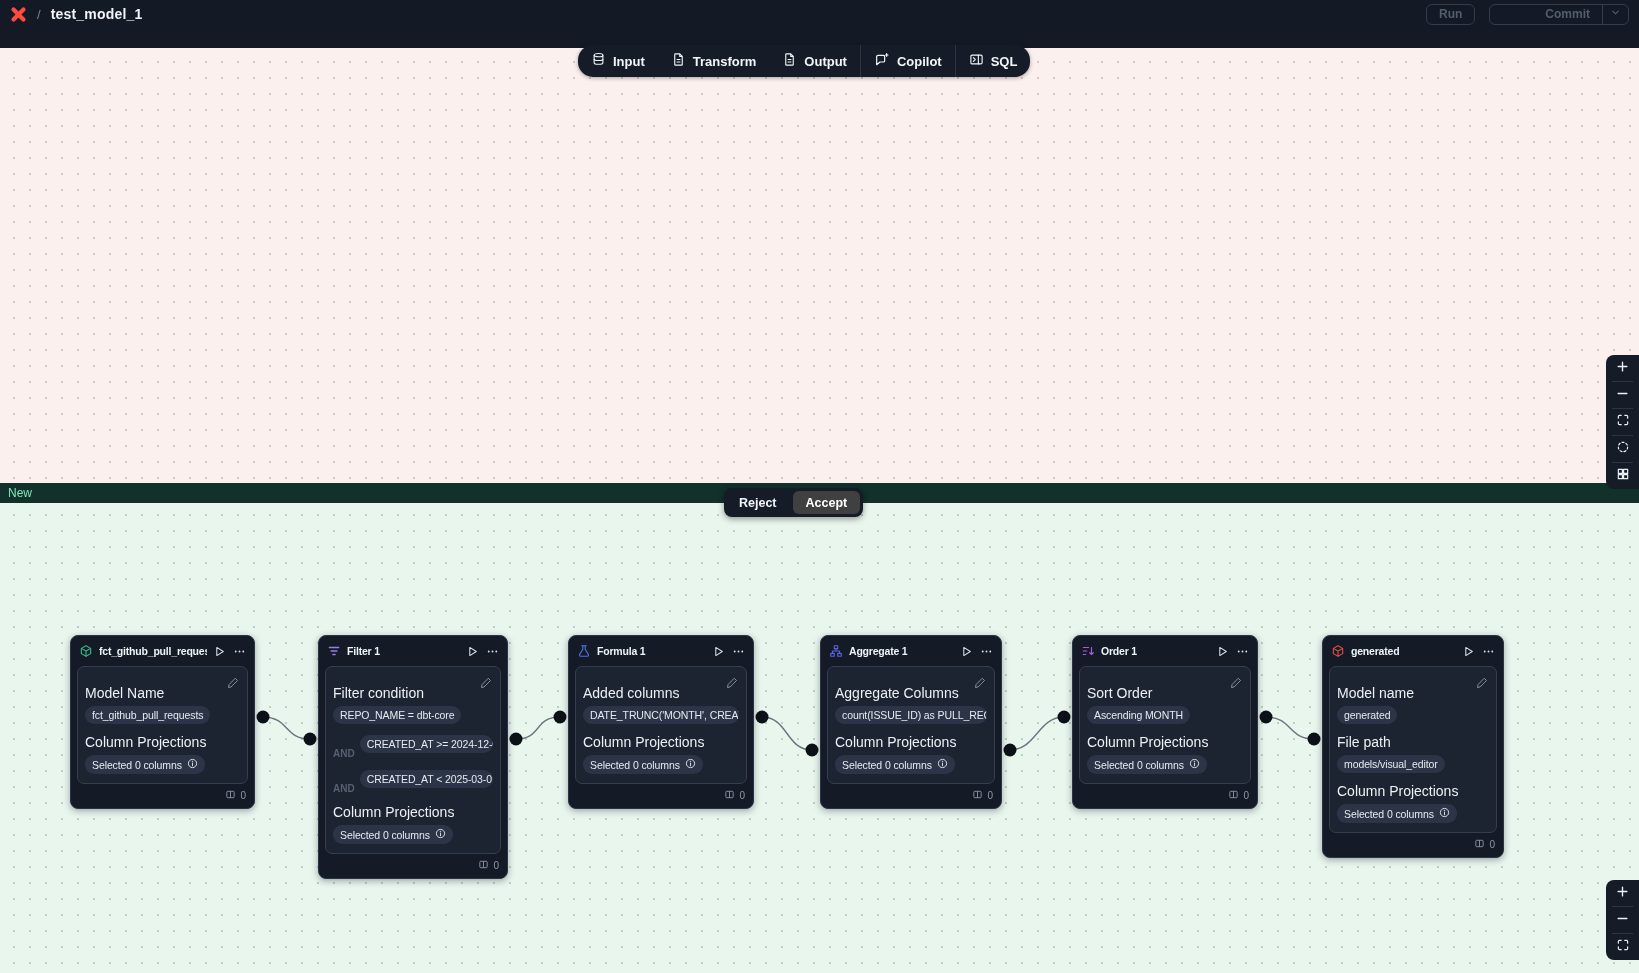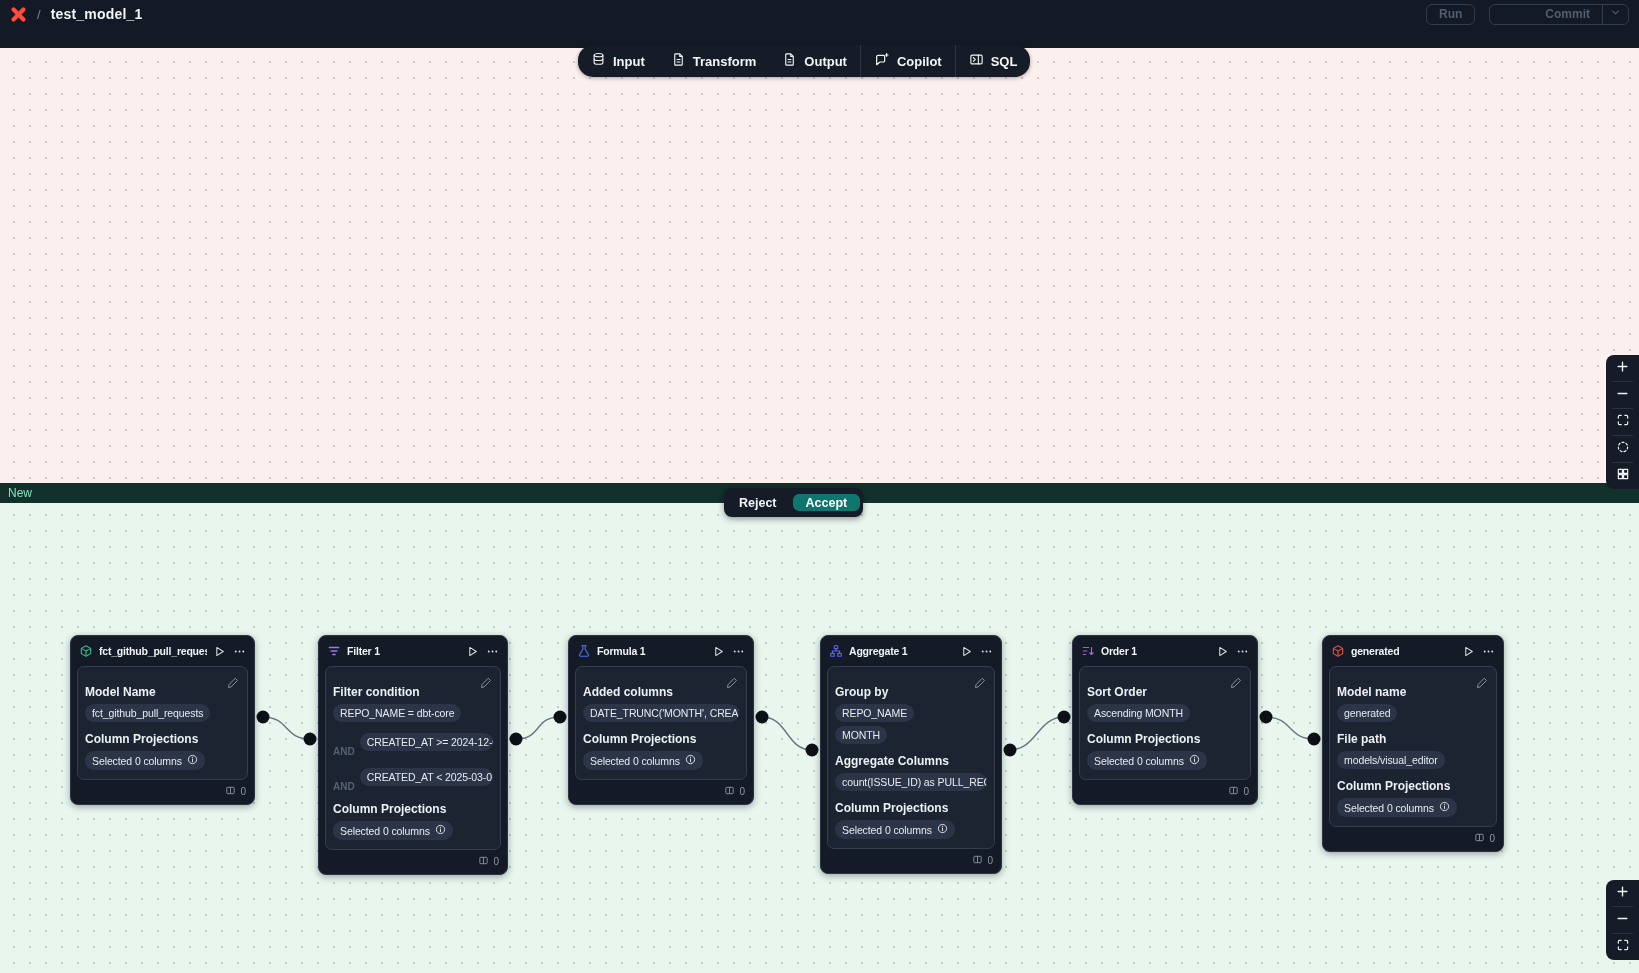--- a/index.html
+++ b/index.html
@@ -41,22 +41,22 @@
              display:flex; align-items:stretch; color:#f3f5f8; z-index:25; box-shadow:0 1px 4px rgba(0,0,0,.35); }
   .tb-item { display:flex; gap:7px; align-items:center; padding:0 13px; font-size:13px; font-weight:600; cursor:pointer; white-space:nowrap; }
   .tb-item svg { flex:0 0 auto; }
   .tb-div { width:1px; background:#2c3442; }
 
   
   .review { position:absolute; top:488px; left:724px; height:29px; background:#151c28; border-radius:8px;
             display:flex; align-items:center; gap:4px; padding:0 3px; z-index:25; box-shadow:0 2px 6px rgba(0,0,0,.4); }
   .reject-btn { color:#f2f4f8; font-size:12.5px; font-weight:600; padding:0 12px; height:23px; display:flex;
                 align-items:center; border-radius:6px; background:transparent; border:none; font-family:inherit; cursor:pointer; }
-  .accept-btn { color:#ffffff; font-size:12.5px; font-weight:700; padding:0 13px; height:17px; display:flex;
-                align-items:center; border-radius:6px; background:#0f766e; border:none; font-family:inherit; cursor:pointer; }
+  .accept-btn { color:#ffffff; font-size:12.5px; font-weight:700; padding:0 13px; height:23px; display:flex;
+                align-items:center; border-radius:6px; background:#404040; border:none; font-family:inherit; cursor:pointer; }
 
   
   .ctrl { position:absolute; right:0; width:33px; background:#151c28; border-radius:8px 0 0 8px;
           display:flex; flex-direction:column; color:#eef1f5; z-index:25; }
   .ctrl-top { top:355px; }
   .ctrl-bottom { top:880px; }
   .c-item { height:26px; display:flex; align-items:center; justify-content:center; cursor:pointer; }
   .c-div { height:1px; background:#2c3442; margin:0 6px; }
 
   
@@ -66,21 +66,21 @@
   .n-icon { display:flex; align-items:center; }
   .n-title { flex:1; font-size:10.5px; font-weight:700; letter-spacing:-.2px; color:#f0f3f7;
              white-space:nowrap; overflow:hidden; }
   .n-actions { display:flex; gap:7px; align-items:center; color:#dfe3ea; }
   .n-actions span { display:flex; align-items:center; cursor:pointer; }
   .node-body { position:relative; margin:0 6px; background:#1c2432; border:1px solid #343e4f;
                border-radius:7px; padding:8px 7px 9px; }
   .pencil { position:absolute; top:8px; right:8px; color:#8b93a2; cursor:pointer; }
   .sect { margin-top:10px; }
   .sect:first-child { margin-top:0; }
-  .sect-label { font-weight:700; font-size:12px; color:#edf0f4; margin-bottom:5px; }
+  .sect-label { font-weight:400; font-size:14px; color:#edf0f4; margin-bottom:5px; }
   .rowline { display:flex; align-items:center; gap:5px; margin-top:4px; min-width:0; }
   .prefix { color:#566070; font-size:10px; font-weight:700; flex:0 0 auto;margin-top:20px; }
   .chip { background:#2b3547; border-radius:9px; padding:3px 7px; font-size:10.5px; letter-spacing:-.1px;
           color:#e6eaf0; white-space:nowrap; overflow:hidden; text-overflow:ellipsis;
           display:inline-flex; align-items:center; gap:5px; max-width:100%; }
   .chip svg { flex:0 0 auto; }
   .node-footer { display:flex; justify-content:flex-end; align-items:center; gap:4px;
                  padding:5px 8px 6px; color:#8e96a4; font-size:10px; }
   .edges { position:absolute; top:0; left:0; pointer-events:none; }
 </style>
@@ -380,29 +380,20 @@
                   <circle cx="19" cy="12" r="1.7"></circle>
                 </svg>
               </span>
             </span>
           </div>
           <div class="node-body">
             <span class="pencil"><svg width="12" height="12" viewBox="0 0 24 24" fill="none" stroke="currentColor" stroke-width="1.9" stroke-linecap="round" stroke-linejoin="round">
                 <path d="M17 3l4 4L8 20l-5 1 1-5z"></path>
               </svg></span>
             <div class="sect">
-              <div class="sect-label">Group by</div>
-              <div class="rowline">
-                <span class="chip">REPO_NAME</span>
-              </div>
-              <div class="rowline">
-                <span class="chip">MONTH</span>
-              </div>
-            </div>
-            <div class="sect">
               <div class="sect-label">Aggregate Columns</div>
               <div class="rowline">
                 <span class="chip">count(ISSUE_ID) as PULL_REQUEST_…</span>
               </div>
             </div>
             <div class="sect">
               <div class="sect-label">Column Projections</div>
               <div class="rowline">
                 <span class="chip">Selected 0 columns<span><svg width="11" height="11" viewBox="0 0 24 24" fill="none" stroke="currentColor" stroke-width="2">
                       <circle cx="12" cy="12" r="9"></circle>

